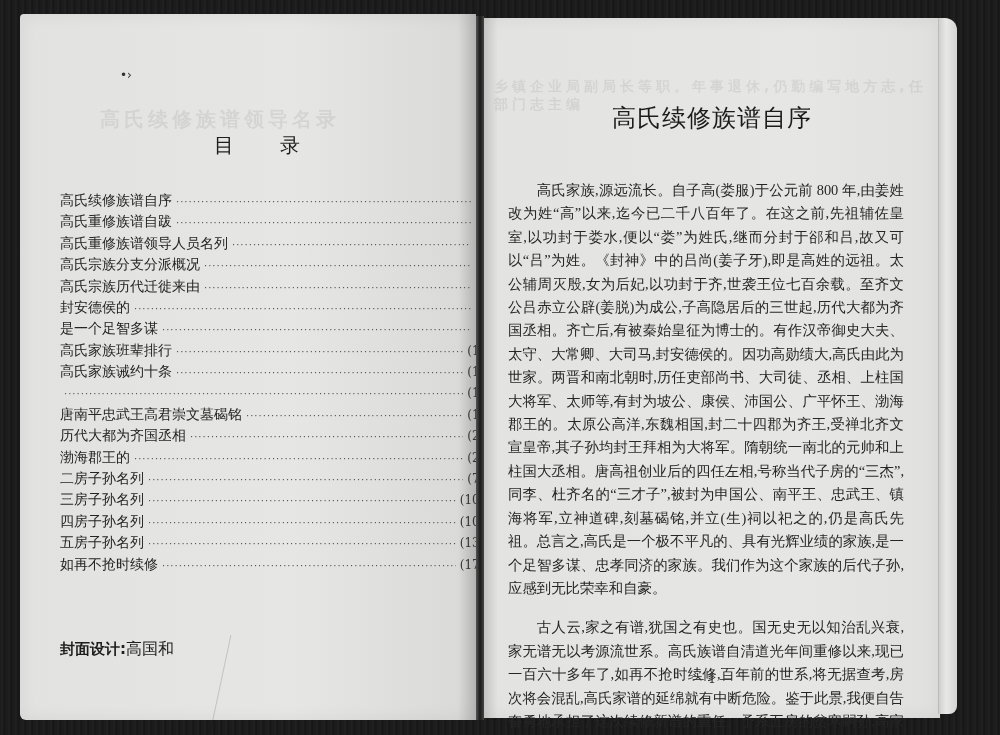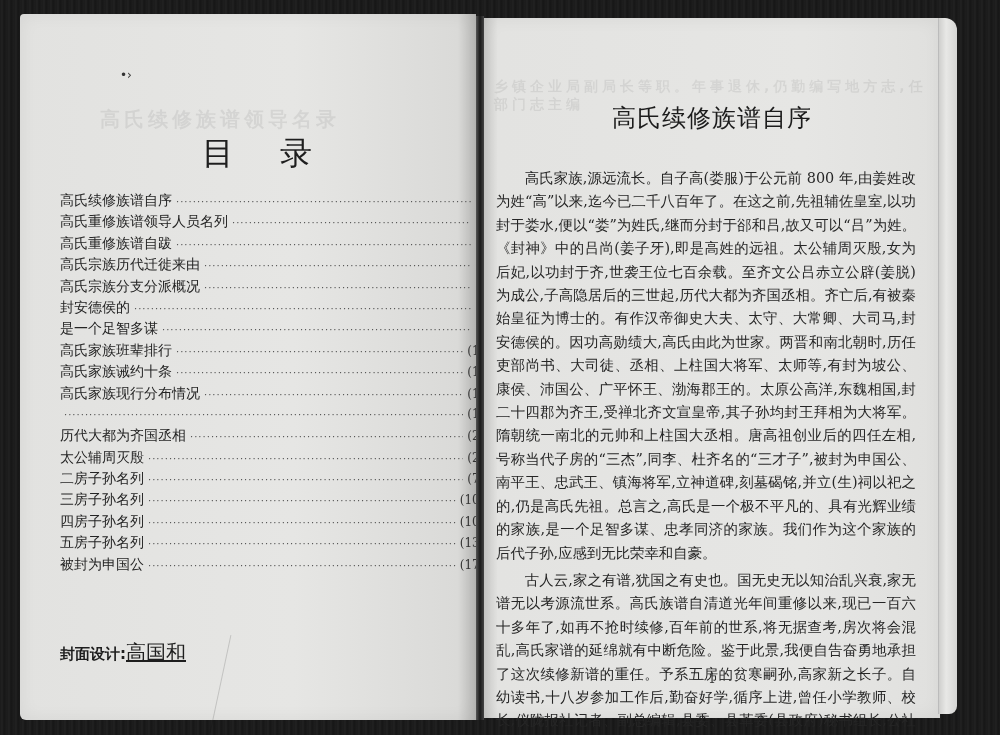--- a/index.html
+++ b/index.html
@@ -43,21 +43,21 @@
     font-family: "DejaVu Sans", sans-serif; font-weight: bold;
     letter-spacing: 4px; pointer-events: none;
   }
   .mark {
     position: absolute; left: 100px; top: 54px;
     font-size: 12px; color: #333;
     font-family: "DejaVu Sans", sans-serif;
   }
   .toc-title {
     position: absolute; left: 0; width: 100%; top: 118px;
-    text-align: center; font-size: 32px; letter-spacing: 46px;
+    text-align: center; font-size: 20px; letter-spacing: 46px;
     padding-left: 64px; box-sizing: border-box;
     font-family: "DejaVu Sans", sans-serif; color: #1e1e1e;
   }
   .toc-list {
     position: absolute; left: 40px; top: 176px; width: 432px;
     margin: 0; padding: 0; list-style: none;
   }
   .toc-item {
     display: flex; align-items: baseline;
     height: 21.4px; font-size: 14px; line-height: 21.4px; color: #242424;
@@ -68,32 +68,32 @@
     color: #444; font-size: 10px; letter-spacing: 1px;
   }
   .toc-item .dots::before {
     content: "··································································································································";
   }
   .toc-item .pg { white-space: nowrap; font-size: 12px; color: #333; }
   .cover-design {
     position: absolute; left: 40px; top: 625px; font-size: 15px;
     font-family: "DejaVu Sans", sans-serif; font-weight: bold; color: #1e1e1e;
   }
-  .cover-design .designer { font-weight: normal; font-family: "DejaVu Serif", serif; font-size: 20px; text-decoration: underline; }
+  .cover-design .designer { font-weight: normal; font-family: "DejaVu Serif", serif; font-size: 16px; }
   .preface-title {
     position: absolute; left: 0; width: 100%; top: 84px; text-align: center;
     font-family: "DejaVu Sans", sans-serif; font-size: 24px; color: #1c1c1c;
     letter-spacing: 1px;
   }
   .preface-body {
     position: absolute; left: 8px; top: 145px; width: 428px;
     font-size: 14.4px; line-height: 23.4px; color: #262626;
     text-align: justify;
   }
-  .preface-body p { margin: 4px; text-indent: 2em; }
+  .preface-body p { margin: 16px; text-indent: 2em; font-family: Liberation Serif, serif; }
   .page-num {
     position: absolute; left: 0; width: 100%; top: 654px; text-align: center;
     font-size: 12px; color: #333;
   }
   .crease {
     position: absolute; left: 200px; top: 620px; width: 1px; height: 100px;
     background: rgba(0,0,0,0.15); transform: rotate(12deg);
   }
 </style>
 </head>
@@ -105,75 +105,75 @@
   <div class="ghost" style="left:80px;top:92px;font-size:20px;">高氏续修族谱领导名录</div>
   <span class="mark">•›</span>
   <div class="toc-title">目录</div>
   <ul class="toc-list" id="toc-list">
       <li class="toc-item">
     <span class="label">高氏续修族谱自序</span>
     <span class="dots"></span>
     <span class="pg">(1)</span>
   </li>
       <li class="toc-item">
+    <span class="label">高氏重修族谱自跋</span>
+    <span class="dots"></span>
+    <span class="pg">(3)</span>
+  </li>
+      <li class="toc-item">
     <span class="label">高氏重修族谱领导人员名列</span>
     <span class="dots"></span>
     <span class="pg">(3)</span>
   </li>
       <li class="toc-item">
-    <span class="label">高氏重修族谱自跋</span>
-    <span class="dots"></span>
-    <span class="pg">(3)</span>
+    <span class="label">高氏宗族分支分派概况</span>
+    <span class="dots"></span>
+    <span class="pg">(7)</span>
   </li>
       <li class="toc-item">
     <span class="label">高氏宗族历代迁徙来由</span>
     <span class="dots"></span>
     <span class="pg">(7)</span>
   </li>
       <li class="toc-item">
-    <span class="label">高氏宗族分支分派概况</span>
-    <span class="dots"></span>
-    <span class="pg">(7)</span>
-  </li>
-      <li class="toc-item">
     <span class="label">封安德侯的</span>
     <span class="dots"></span>
     <span class="pg">(8)</span>
   </li>
       <li class="toc-item">
     <span class="label">是一个足智多谋</span>
     <span class="dots"></span>
     <span class="pg">(9)</span>
   </li>
       <li class="toc-item">
     <span class="label">高氏家族班辈排行</span>
     <span class="dots"></span>
     <span class="pg">(11)</span>
   </li>
       <li class="toc-item">
     <span class="label">高氏家族诫约十条</span>
     <span class="dots"></span>
     <span class="pg">(11)</span>
   </li>
       <li class="toc-item">
-    <span class="label">高氏家族现行分布情况</span>
     <span class="dots"></span>
     <span class="pg">(16)</span>
   </li>
       <li class="toc-item">
+    <span class="label">唐南平忠武王高君崇文墓碣铭</span>
     <span class="dots"></span>
     <span class="pg">(18)</span>
   </li>
       <li class="toc-item">
     <span class="label">历代大都为齐国丞相</span>
     <span class="dots"></span>
     <span class="pg">(21)</span>
   </li>
       <li class="toc-item">
-    <span class="label">太公辅周灭殷</span>
+    <span class="label">渤海郡王的</span>
     <span class="dots"></span>
     <span class="pg">(26)</span>
   </li>
       <li class="toc-item">
     <span class="label">二房子孙名列</span>
     <span class="dots"></span>
     <span class="pg">(73)</span>
   </li>
       <li class="toc-item">
     <span class="label">三房子孙名列</span>
@@ -184,21 +184,21 @@
     <span class="label">四房子孙名列</span>
     <span class="dots"></span>
     <span class="pg">(108)</span>
   </li>
       <li class="toc-item">
     <span class="label">五房子孙名列</span>
     <span class="dots"></span>
     <span class="pg">(135)</span>
   </li>
       <li class="toc-item">
-    <span class="label">被封为申国公</span>
+    <span class="label">如再不抢时续修</span>
     <span class="dots"></span>
     <span class="pg">(173)</span>
   </li>
     </ul>
   <div class="crease"></div>
   <div class="cover-design">
     <span>封面设计:</span><span class="designer">高国和</span>
   </div>
 </div>
 

